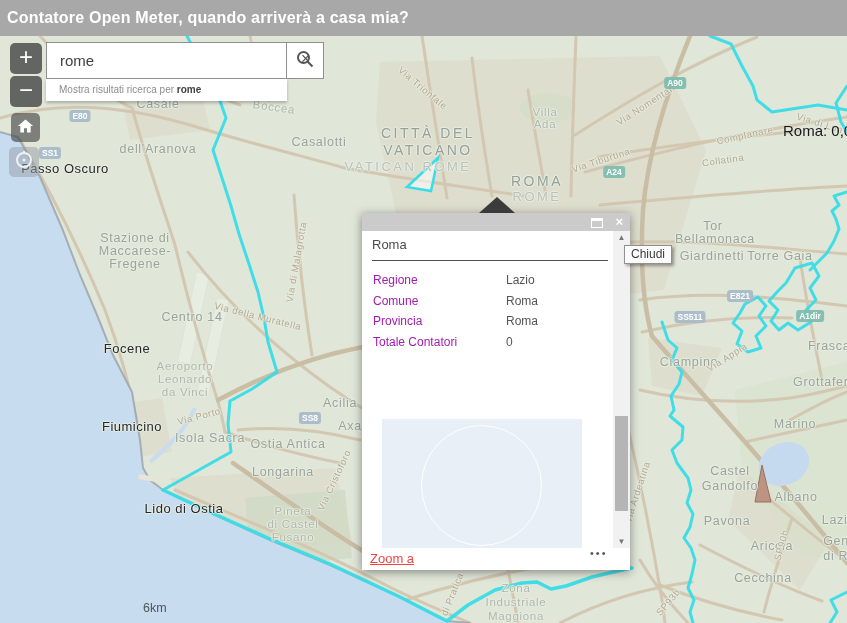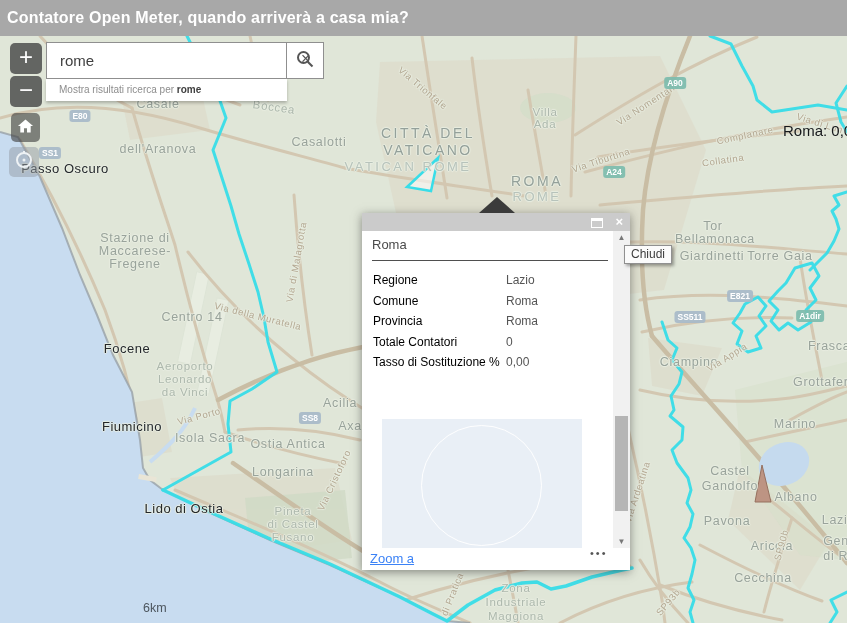--- a/index.html
+++ b/index.html
@@ -61,26 +61,26 @@
                border-bottom:16px solid #3b3b3b;}
   .popup-titlebar{position:absolute;top:0;left:0;right:0;height:18px;background:#cbcbcb;}
   .dock-icon{position:absolute;right:27px;top:5px;width:10px;height:6px;
              border:1.5px solid #fff;border-top-width:3px;}
   .x-icon{position:absolute;right:7px;top:0;color:#fff;font-size:13px;font-weight:bold;
           line-height:18px;cursor:pointer;}
   .popup-title{position:absolute;left:10px;top:24px;font-size:13px;color:#4b4b4b;}
   .title-rule{position:absolute;left:10px;top:47px;width:236px;border-top:1px solid #4f4f4f;}
   .popup-rows{position:absolute;left:11px;top:57px;}
   .prow{height:20.6px;line-height:20.6px;font-size:12px;white-space:nowrap;}
-  .plabel{display:inline-block;width:133px;color:#000000;}
+  .plabel{display:inline-block;width:133px;color:#a21caf;}
   .pvalue{color:#555;}
   .chart-ph{position:absolute;left:20px;top:206px;width:200px;height:129px;background:#e9eff6;}
   .chart-circle{position:absolute;left:39px;top:6px;width:119px;height:119px;
                 border:1.5px solid rgba(255,255,255,.95);border-radius:50%;}
-  .zoom-link{position:absolute;left:8px;top:338px;font-size:13px;color:#3b82f6;
+  .zoom-link{position:absolute;left:8px;top:338px;font-size:13px;color:#ef4444;
              text-decoration:underline;cursor:pointer;}
   .more{position:absolute;left:228px;top:334px;font-size:11px;color:#555;letter-spacing:2px;cursor:pointer;}
   .popup-scrollbar{position:absolute;right:0;top:18px;width:17px;height:317px;background:#f1f1f1;}
   .sb-up{position:absolute;top:2px;left:0;right:0;text-align:center;font-size:8px;color:#777;}
   .sb-down{position:absolute;bottom:2px;left:0;right:0;text-align:center;font-size:8px;color:#777;}
   .sb-thumb{position:absolute;left:2px;top:185px;width:13px;height:95px;background:#b5b5b5;}
 
   .tooltip{position:absolute;left:624px;top:245px;background:#fbfbfb;border:1px solid #909090;
            box-shadow:2px 2px 3px rgba(0,0,0,.35);font-size:12px;color:#3c3c3c;
            padding:1px 6px 2px;z-index:30;white-space:nowrap;}
@@ -306,21 +306,20 @@
       <span class="dock-icon"></span>
       <span class="x-icon">×</span>
     </div>
     <div class="popup-title">Roma</div>
     <div class="title-rule"></div>
     <div class="popup-rows">
         <div class="prow"><span class="plabel">Regione</span><span class="pvalue">Lazio</span></div>
         <div class="prow"><span class="plabel">Comune</span><span class="pvalue">Roma</span></div>
         <div class="prow"><span class="plabel">Provincia</span><span class="pvalue">Roma</span></div>
         <div class="prow"><span class="plabel">Totale Contatori</span><span class="pvalue">0</span></div>
-        <div class="prow"><span class="plabel">Tasso di Sostituzione %</span><span class="pvalue">0,00</span></div>
       </div>
     <div class="chart-ph">
       <div class="chart-circle"></div>
     </div>
     <a class="zoom-link">Zoom a</a>
     <span class="more">•••</span>
     <div class="popup-scrollbar">
       <span class="sb-up">▲</span>
       <div class="sb-thumb"></div>
       <span class="sb-down">▼</span>

